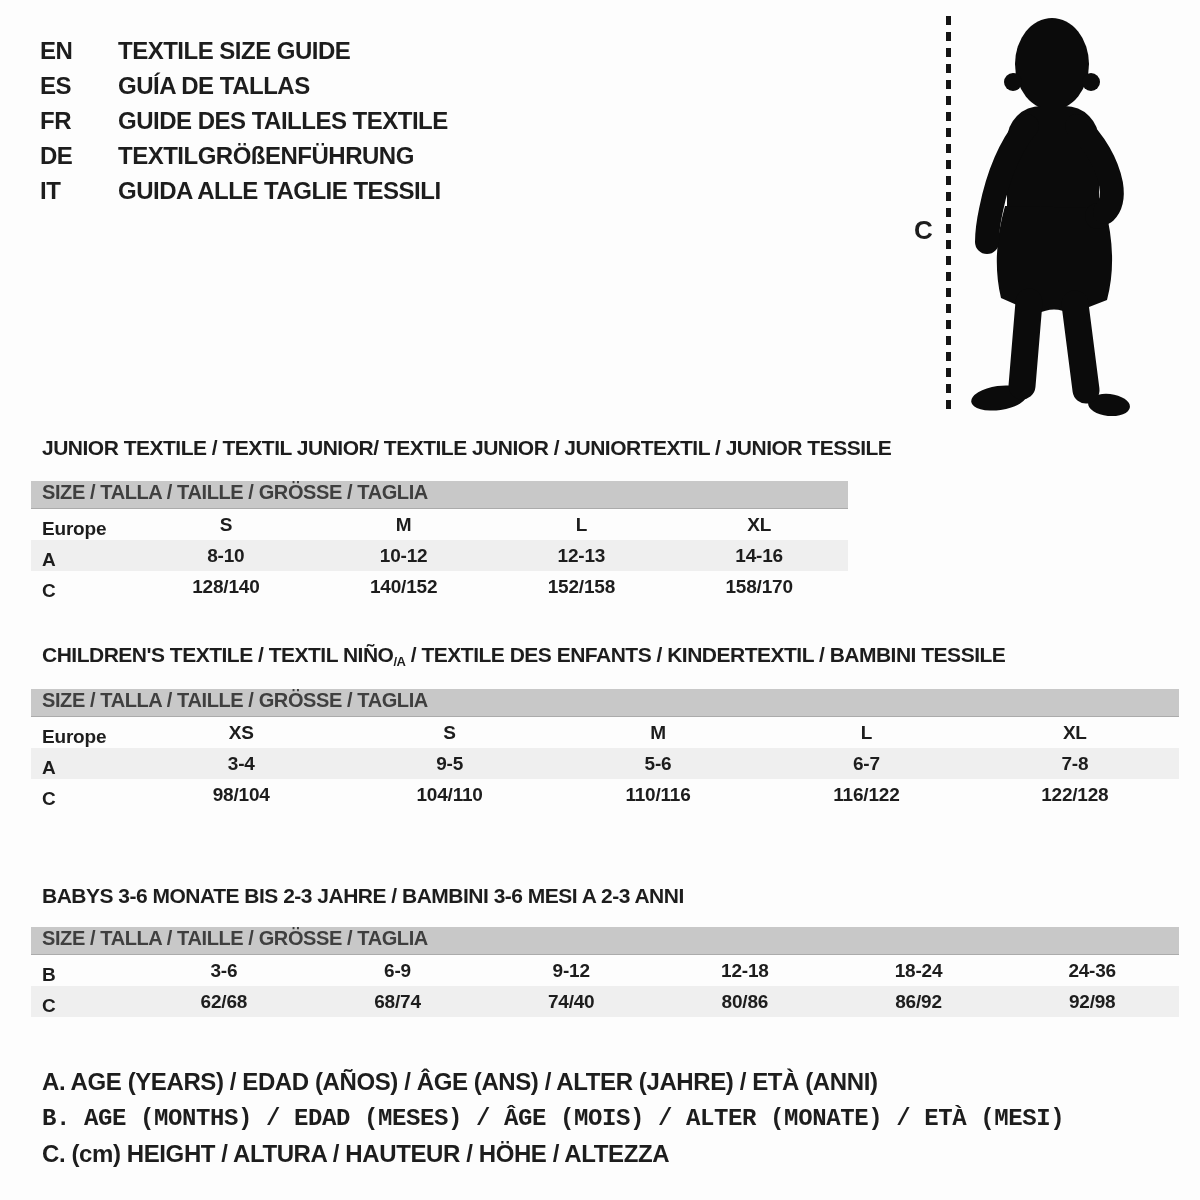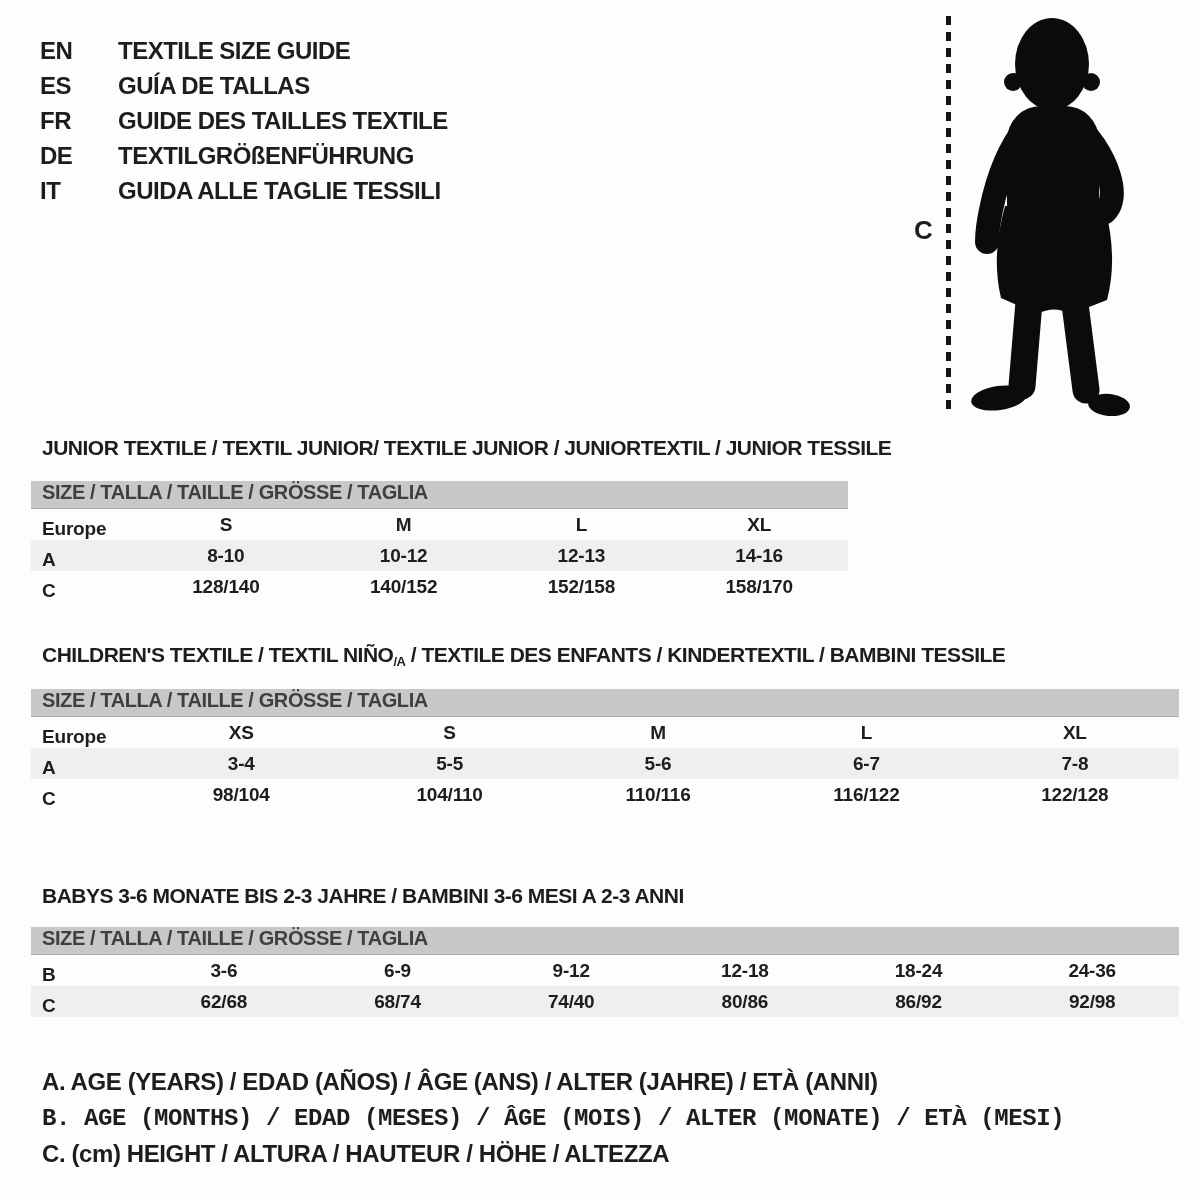--- a/index.html
+++ b/index.html
@@ -143,21 +143,21 @@
       <span class="tlabel">Europe</span>
       <span class="tcell">XS</span>
       <span class="tcell">S</span>
       <span class="tcell">M</span>
       <span class="tcell">L</span>
       <span class="tcell">XL</span>
     </div>
     <div class="trow shaded">
       <span class="tlabel">A</span>
       <span class="tcell">3-4</span>
-      <span class="tcell">5-5</span>
+      <span class="tcell">9-5</span>
       <span class="tcell">5-6</span>
       <span class="tcell">6-7</span>
       <span class="tcell">7-8</span>
     </div>
     <div class="trow">
       <span class="tlabel">C</span>
       <span class="tcell">98/104</span>
       <span class="tcell">104/110</span>
       <span class="tcell">110/116</span>
       <span class="tcell">116/122</span>

